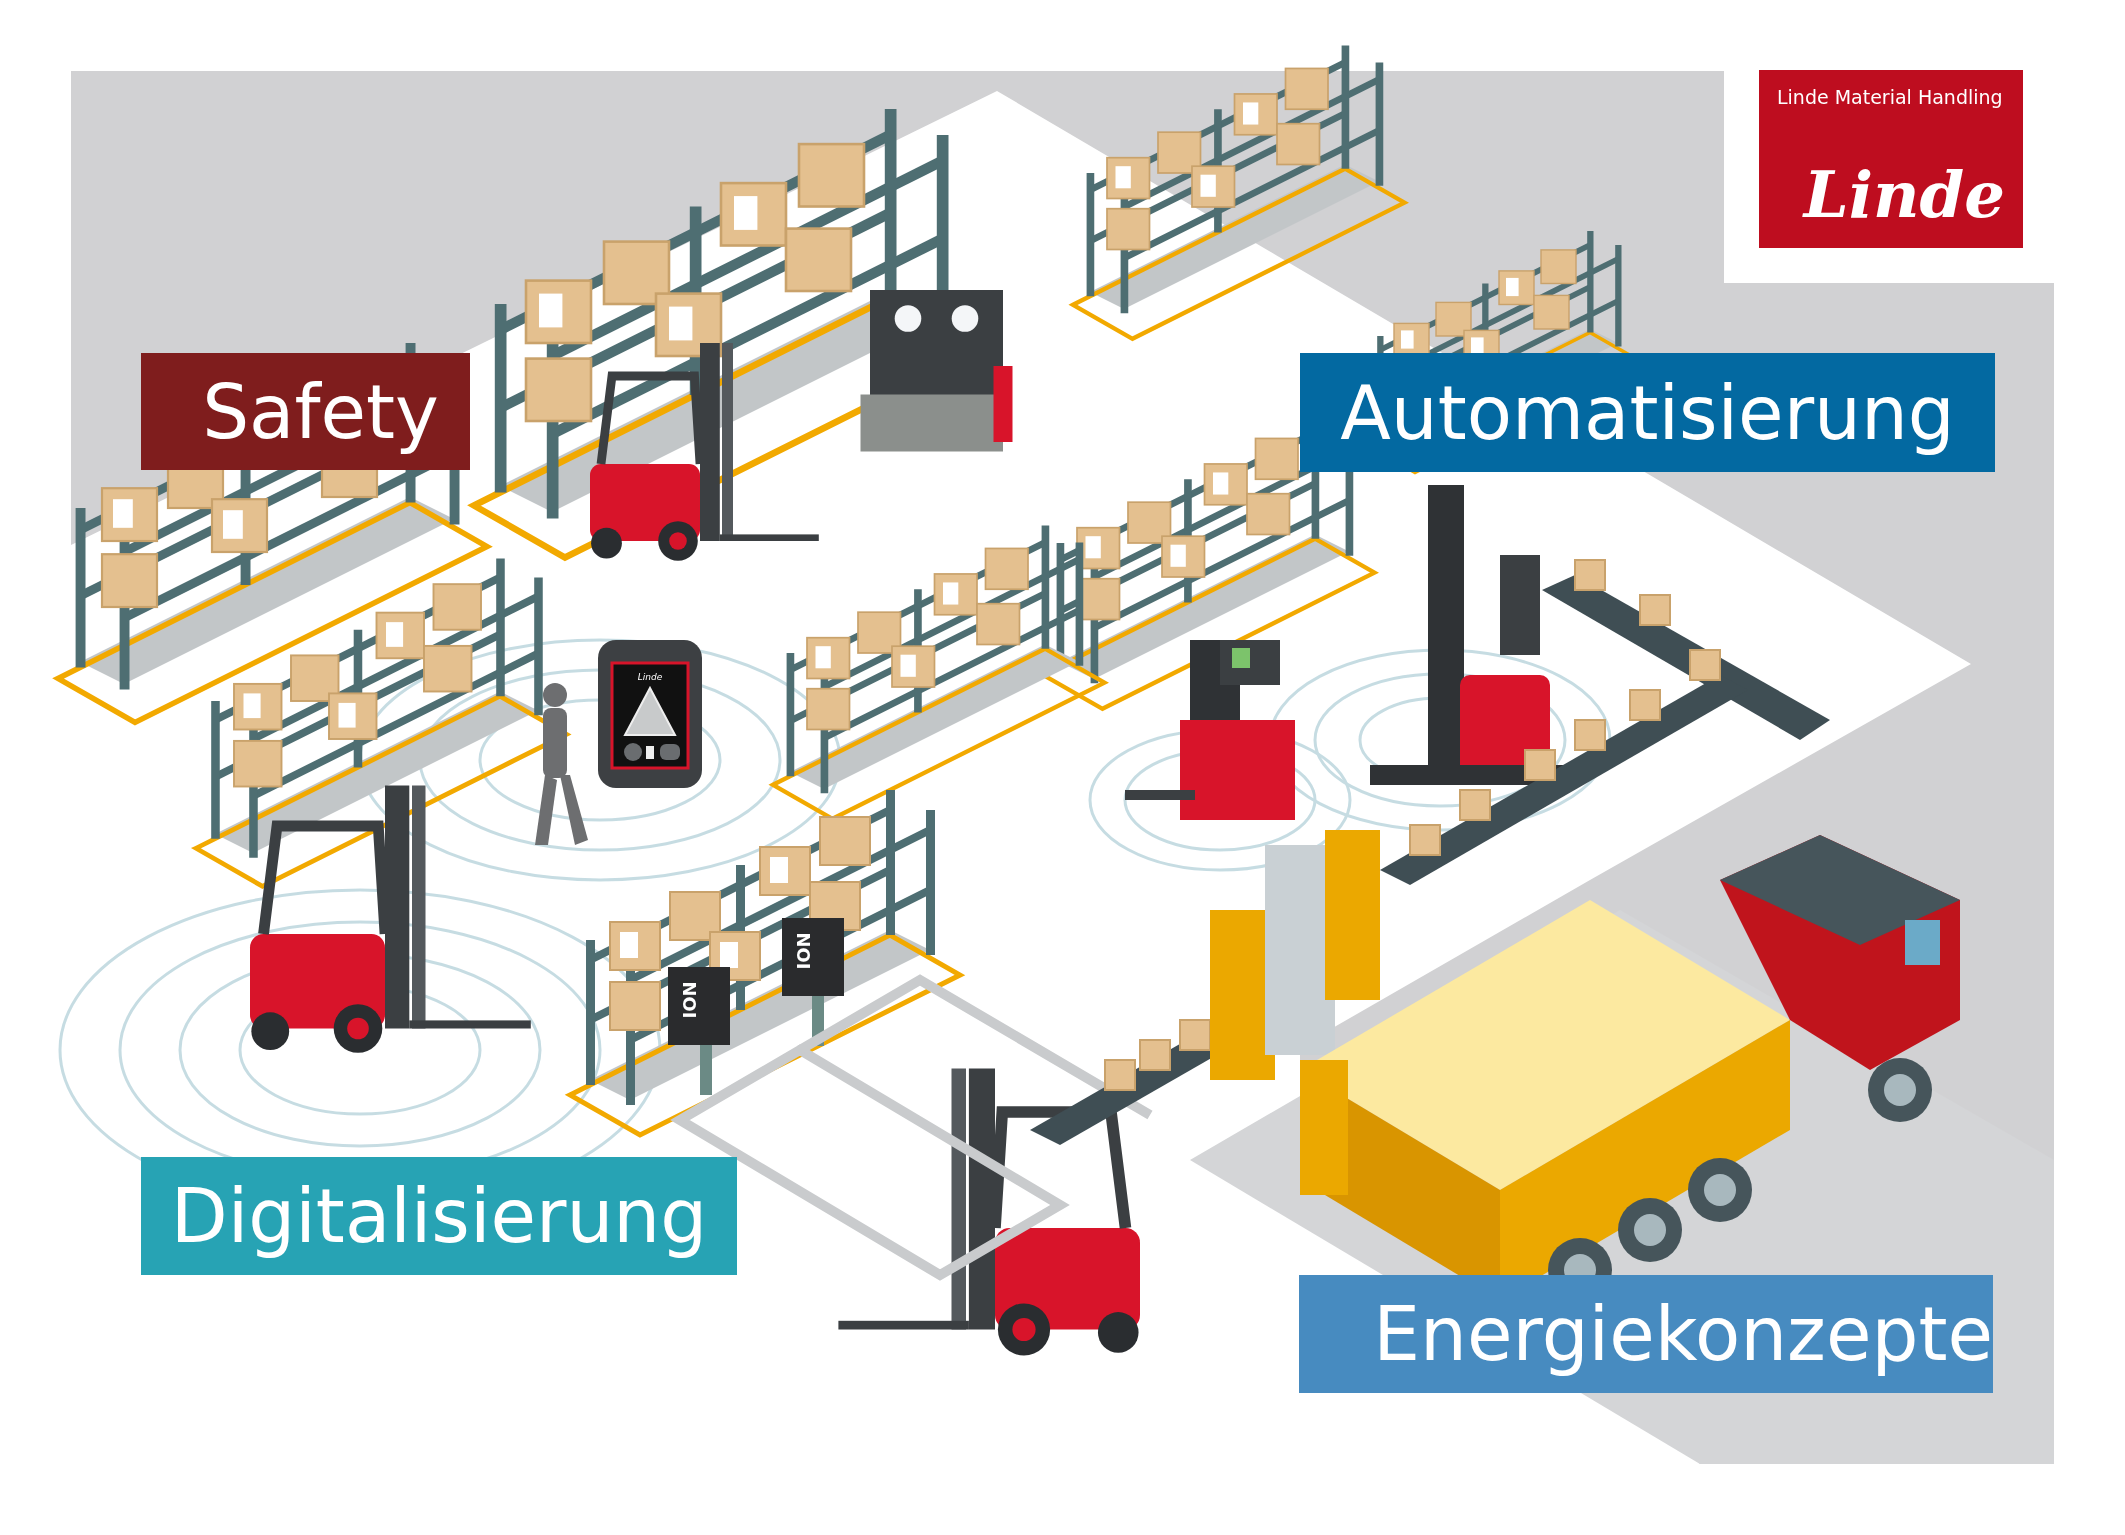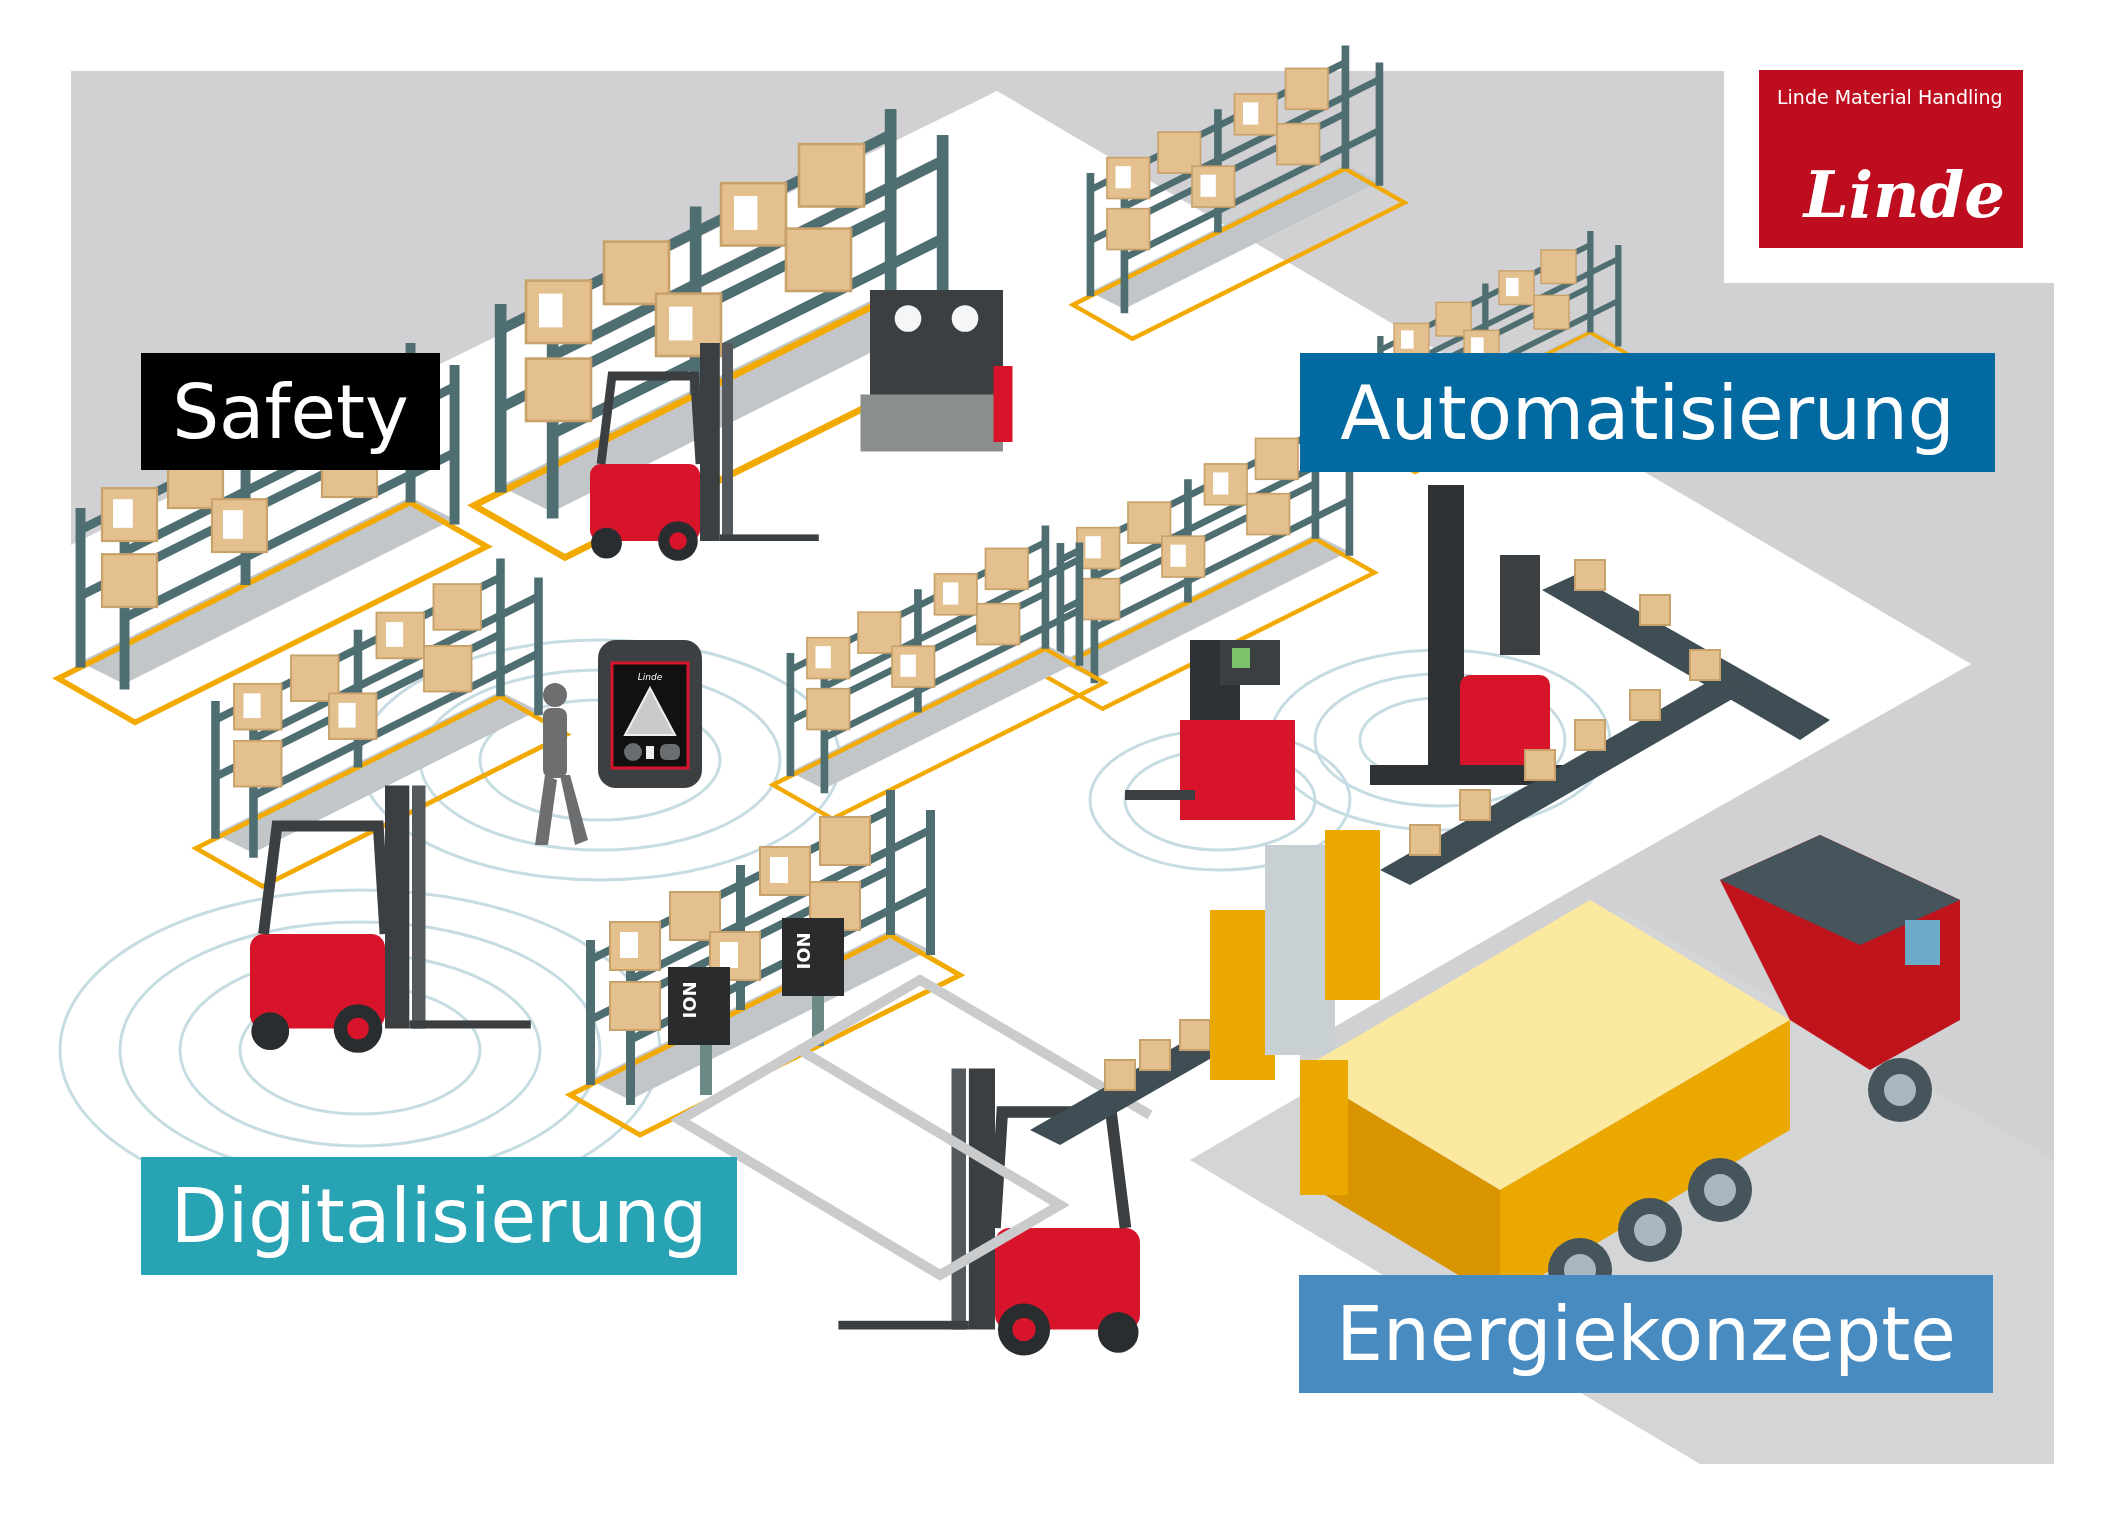--- a/index.html
+++ b/index.html
@@ -5,21 +5,21 @@
     html, body { margin: 0; padding: 0; background: #ffffff; }
     body { width: 2125px; height: 1535px; position: relative; overflow: hidden;
            font-family: "DejaVu Sans", "Liberation Sans", sans-serif; }
     #scene { position: absolute; left: 0; top: 0; width: 2125px; height: 1535px; }
     .label-box { position: absolute; color: #ffffff; display: flex; align-items: center;
                  justify-content: center; font-family: "DejaVu Sans", sans-serif;
                  font-weight: normal; letter-spacing: 0px; white-space: nowrap; }
     #label-safety { left: 141px; top: 353px; width: 299px; height: 117px; font-size: 74px; }
     #label-automation { left: 1300px; top: 353px; width: 695px; height: 119px; font-size: 74px; }
     #label-digital { left: 141px; top: 1157px; width: 596px; height: 118px; font-size: 74px; }
-    #label-energy { left: 1299px; top: 1275px; width: 694px; height: 118px; font-size: 74px; }
+    #label-energy { left: 1299px; top: 1275px; width: 694px; height: 118px; font-size: 74px; justify-content: flex-end; }
     #logo { position: absolute; left: 1759px; top: 70px; width: 264px; height: 178px; }
     #logo .sub { position: absolute; left: 18px; top: 16px; color: #fff; font-size: 19px;
                  font-family: "DejaVu Sans", sans-serif; }
     #logo .brand { position: absolute; right: 18px; bottom: 16px; color: #fff; font-size: 64px;
                    font-family: "DejaVu Serif", serif; font-style: italic; font-weight: bold; }
     .ion-text { font-family: "DejaVu Sans", sans-serif; font-weight: bold; }
   </style>
 </head>
 <body>
 
@@ -225,21 +225,21 @@
     </g>
     <rect x="1300" y="1060" width="48" height="135" fill="#EBA800"></rect>
   </g>
 </svg>
 
 <div id="logo" style="background:#BE0D1F;">
   <span class="sub">Linde Material Handling</span>
   <span class="brand">Linde</span>
 </div>
 
-<div id="label-safety" class="label-box" style="background:#000000;">
+<div id="label-safety" class="label-box" style="background:#7f1d1d;padding-left:30px;">
   <span>Safety</span>
 </div>
 <div id="label-automation" class="label-box" style="background:#0369a1;">
   <span>Automatisierung</span>
 </div>
 <div id="label-digital" class="label-box" style="background:#27A3B4;text-align:center;">
   <span>Digitalisierung</span>
 </div>
 <div id="label-energy" class="label-box" style="background:#478BC0;">
   <span>Energiekonzepte</span>

